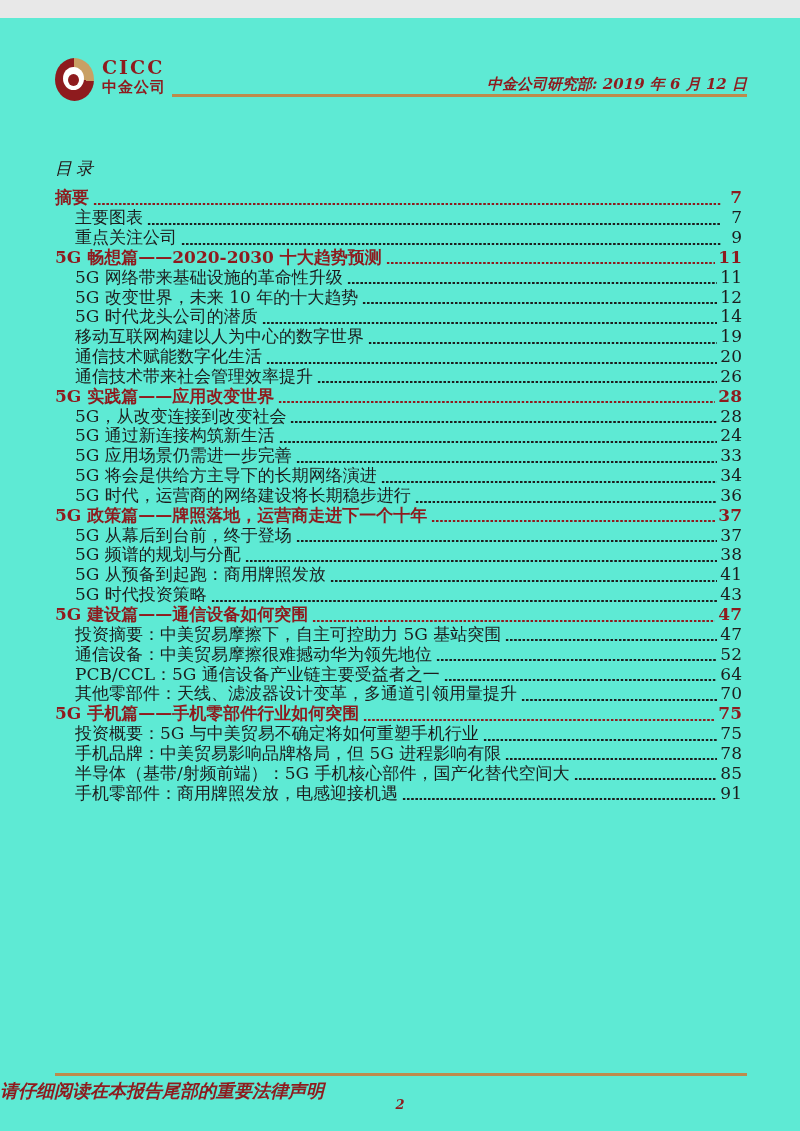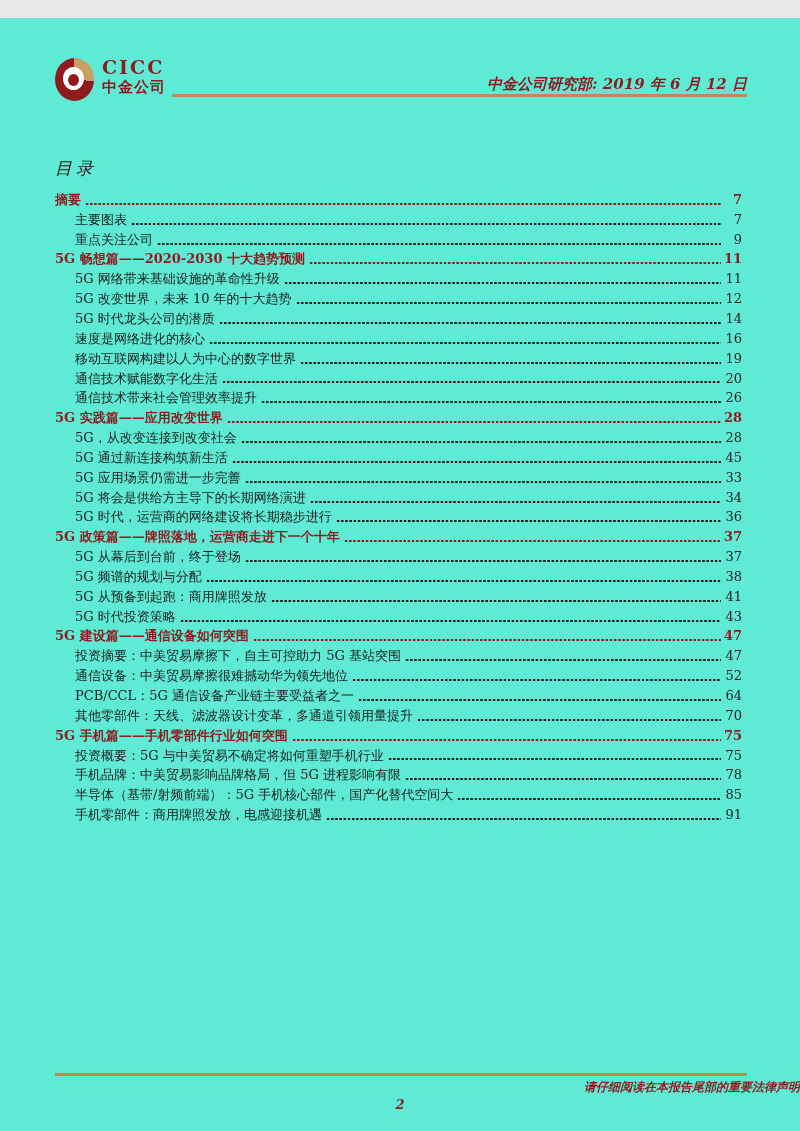--- a/index.html
+++ b/index.html
@@ -26,36 +26,36 @@
     white-space:nowrap;
   }
   .header-rule{position:absolute;left:172px;right:53px;top:76px;height:2.5px;background:#BD8B4B;}
 
   
   .toc-title{
     position:absolute;left:55px;top:139px;
     font-size:17px;font-weight:400;color:#241414;letter-spacing:4px;font-style:italic;
   }
   .toc-list{position:absolute;left:55px;right:58px;top:171px;}
-  .toc-row{display:flex;align-items:flex-end;height:18.85px;padding-bottom:1px;font-size:13px;}
+  .toc-row{display:flex;align-items:flex-end;height:18.85px;padding-bottom:1px;font-size:17px;}
   .toc-row .toc-label{white-space:nowrap;line-height:1.15;overflow:hidden;text-overflow:clip;}
   .toc-row .toc-leader{
     flex:1;height:4px;margin:0 3px 2px 4px;
     background-image:radial-gradient(circle, currentColor 1.05px, transparent 1.3px);
     background-size:4.2px 4px;background-repeat:repeat-x;background-position:left bottom;
   }
   .toc-row .toc-page{line-height:1.15;text-align:right;min-width:18px;white-space:nowrap;}
   .toc-row.lvl1{color:#8E1B1E;font-weight:700;}
   .toc-row.lvl2{color:#1d1d1d;padding-left:20px;justify-content:center;}
 
   
   .footer-rule{position:absolute;left:55px;right:53px;top:1055px;height:2.5px;background:#BD8B4B;}
   .footer-disclaimer{
-    position:absolute;left:0;right:0;top:1061px;text-align:right;
-    color:#8E1B1E;font-size:12px;font-style:italic;font-weight:700;
+    position:absolute;left:0;right:0;top:1061px;text-align:left;
+    color:#8E1B1E;font-size:18px;font-style:italic;font-weight:700;
   }
   .footer-page{
     position:absolute;left:0;right:0;top:1079px;text-align:center;
     color:#8E1B1E;font-size:13px;font-style:italic;font-weight:700;
   }
 </style>
 </head>
 <body>
 
 <div class="page">
@@ -104,25 +104,20 @@
       <span class="toc-label">5G 改变世界，未来 10 年的十大趋势</span>
       <span class="toc-leader"></span>
       <span class="toc-page">12</span>
     </div>
       <div class="toc-row lvl2">
       <span class="toc-label">5G 时代龙头公司的潜质</span>
       <span class="toc-leader"></span>
       <span class="toc-page">14</span>
     </div>
       <div class="toc-row lvl2">
-      <span class="toc-label">速度是网络进化的核心</span>
-      <span class="toc-leader"></span>
-      <span class="toc-page">16</span>
-    </div>
-      <div class="toc-row lvl2">
       <span class="toc-label">移动互联网构建以人为中心的数字世界</span>
       <span class="toc-leader"></span>
       <span class="toc-page">19</span>
     </div>
       <div class="toc-row lvl2">
       <span class="toc-label">通信技术赋能数字化生活</span>
       <span class="toc-leader"></span>
       <span class="toc-page">20</span>
     </div>
       <div class="toc-row lvl2">
@@ -136,21 +131,21 @@
       <span class="toc-page">28</span>
     </div>
       <div class="toc-row lvl2">
       <span class="toc-label">5G，从改变连接到改变社会</span>
       <span class="toc-leader"></span>
       <span class="toc-page">28</span>
     </div>
       <div class="toc-row lvl2">
       <span class="toc-label">5G 通过新连接构筑新生活</span>
       <span class="toc-leader"></span>
-      <span class="toc-page">45</span>
+      <span class="toc-page">24</span>
     </div>
       <div class="toc-row lvl2">
       <span class="toc-label">5G 应用场景仍需进一步完善</span>
       <span class="toc-leader"></span>
       <span class="toc-page">33</span>
     </div>
       <div class="toc-row lvl2">
       <span class="toc-label">5G 将会是供给方主导下的长期网络演进</span>
       <span class="toc-leader"></span>
       <span class="toc-page">34</span>

